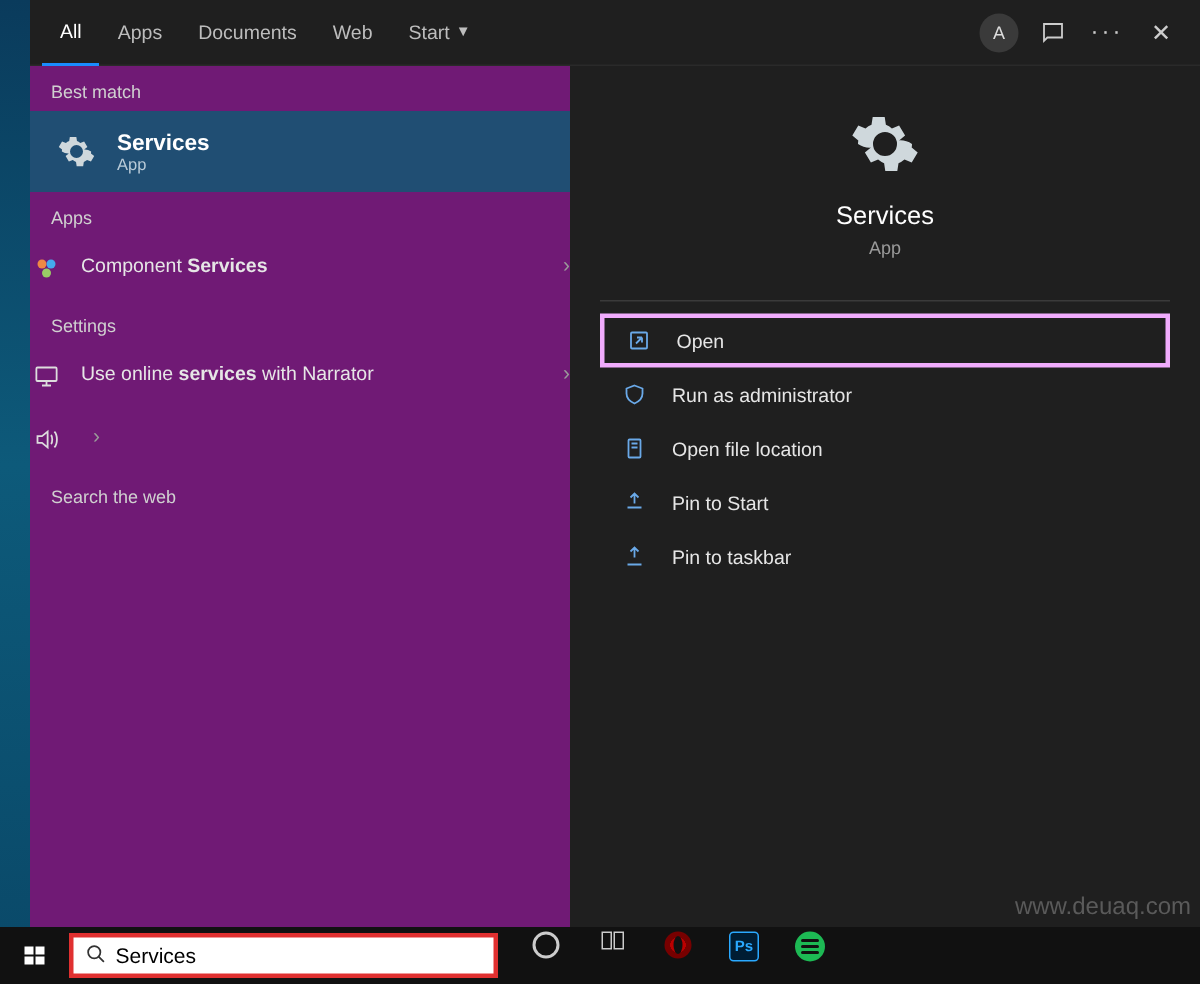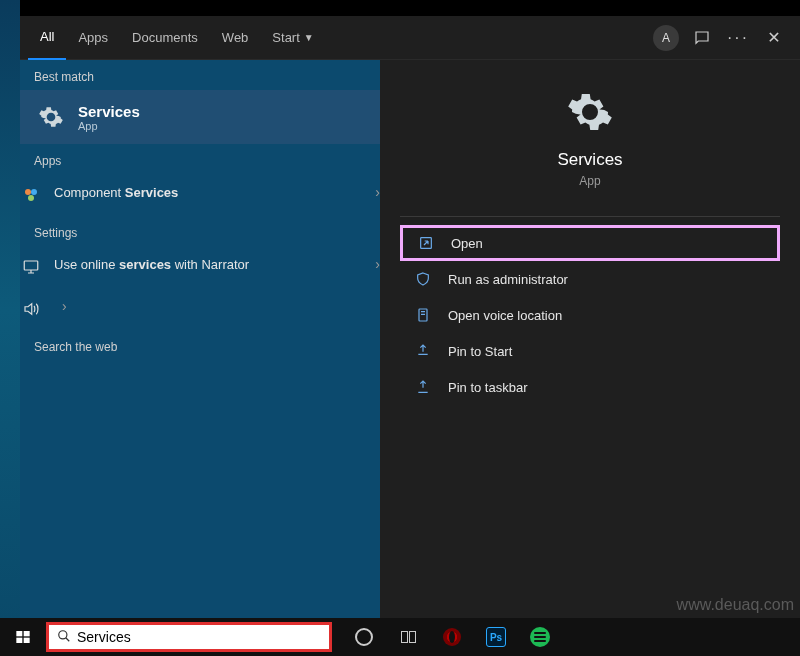--- a/index.html
+++ b/index.html
@@ -1,34 +1,34 @@
 <!DOCTYPE html>
 <html><head>
 <meta charset="utf-8">
 <style>
   * { box-sizing: border-box; margin: 0; padding: 0; font-family: "Segoe UI", sans-serif; }
   body { background: #000; width: 800px; height: 656px; overflow: hidden; position: relative; color: #fff; font-size: 13px; }
   .desktop-strip { position:absolute; left:0; top:0; width:20px; height:620px; background:linear-gradient(180deg,#0a3b5c,#0d5a7a,#0a4a6a); }
   .search-panel {
-    position:absolute; left:20px; top:16px; width:780px; height:618px;
+    position:absolute; left:20px; top:0; width:780px; height:618px;
     background:#1f1f1f; display:flex; flex-direction:column;
   }
   
   .tabs-row { display:flex; align-items:center; height:44px; padding:0 8px; border-bottom:1px solid #2a2a2a;}
   .tab { padding:0 12px; height:44px; display:flex; align-items:center; color:#bdbdbd; cursor:pointer; font-size:13px;}
   .tab.active { color:#fff; border-bottom:2px solid #1a8cff; }
   .tab .chev { margin-left:4px; font-size:10px;}
   .tabs-spacer { flex:1; }
   .hdr-btn { width:36px; height:36px; display:flex; align-items:center; justify-content:center; color:#ccc; cursor:pointer; border-radius:4px;}
   .avatar { width:26px; height:26px; border-radius:50%; background:#3a3a3a; display:flex; align-items:center; justify-content:center; font-size:12px; color:#ddd;}
   .ellipsis { font-size:16px; letter-spacing:2px;}
   .close-x { font-size:16px;}
   
   .body { flex:1; display:flex; }
-  .left-col { width:360px; background:#0c4a6e; display:flex; flex-direction:column; }
+  .left-col { width:360px; background:#701a75; display:flex; flex-direction:column; }
   .right-col { flex:1; background:#1f1f1f; }
   .section-label { padding:10px 14px 6px; color:#d0d0d0; font-size:12px; }
   .best-match {
     display:flex; align-items:center; padding:10px 14px; background:#204e73;
   }
   .best-match .icon-box { width:34px; height:34px; display:flex; align-items:center; justify-content:center; margin-right:10px;}
   .gear-svg { width:26px; height:26px; }
   .bm-title { font-size:15px; font-weight:600; }
   .bm-sub { font-size:11px; color:#b9cbd8; }
   .list-item {
@@ -57,21 +57,21 @@
   .win-logo { width:16px; height:16px; }
   .tb-search {
     width:286px; height:30px; margin-left:0px; background:#fff;
     display:flex; align-items:center; padding:0 8px; border:3px solid #e03030;
   }
   .tb-search .mag { color:#333; margin-right:6px;}
   .tb-search input {
     border:none; outline:none; font-size:14px; width:100%; color:#000; background:transparent;
   }
   .tb-icons { display:flex; align-items:center; margin-left:10px; gap:0;}
-  .tb-icon { width:44px; height:32px; display:flex; align-items:center; justify-content:center; cursor:pointer;}
+  .tb-icon { width:44px; height:32px; display:flex; justify-content:center; cursor:pointer;}
   .circle-outline { width:18px; height:18px; border:2px solid #ccc; border-radius:50%;}
   .taskview {display:flex; gap:1px;}
   .taskview span { width:7px; height:12px; border:1.5px solid #ccc; display:block;}
   .opera { width:18px; height:18px; background:radial-gradient(circle at 50% 50%, #b00 40%, #700 41%); border-radius:50%; position:relative;}
   .opera::after{content:"";position:absolute;left:6px;top:3px;width:6px;height:12px;background:#111;border-radius:50%;}
   .ps { width:20px; height:20px; background:#001d33; border:1px solid #2aa9ff; display:flex; align-items:center;justify-content:center; font-size:10px; color:#2aa9ff; font-weight:bold; border-radius:3px;}
   .spotify { width:20px;height:20px;background:#1db954;border-radius:50%;position:relative;}
   .spotify::before{content:"";position:absolute;left:4px;top:5px;width:12px;height:2px;background:#111;border-radius:2px;box-shadow:0 4px 0 #111,0 8px 0 #111;}
   .watermark{position:absolute;right:6px;bottom:42px;color:#5a5a5a;font-size:16px;}
   .sound-icon svg, .mon-icon svg, .pin-icon svg, .loc-icon svg, .open-icon svg, .shield-icon svg, .chat-icon svg {display:block;}
@@ -203,21 +203,21 @@
           </span>
           <span>Run as administrator</span>
         </div>
         <div class="action-item">
           <span class="ai-icon loc-icon">
             <svg width="16" height="16" viewBox="0 0 24 24" fill="none" stroke="#6aa9e8" stroke-width="1.8">
                 <rect x="6" y="3" width="12" height="18" rx="1"></rect>
                 <path d="M9 7h6M9 11h6"></path>
               </svg>
           </span>
-          <span>Open voice location</span>
+          <span>Open file location</span>
         </div>
         <div class="action-item">
           <span class="ai-icon pin-icon">
             <svg width="16" height="16" viewBox="0 0 24 24" fill="none" stroke="#6aa9e8" stroke-width="1.8">
                 <path d="M12 3v10M8 7l4-4 4 4M5 17h14"></path>
               </svg>
           </span>
           <span>Pin to Start</span>
         </div>
         <div class="action-item">

